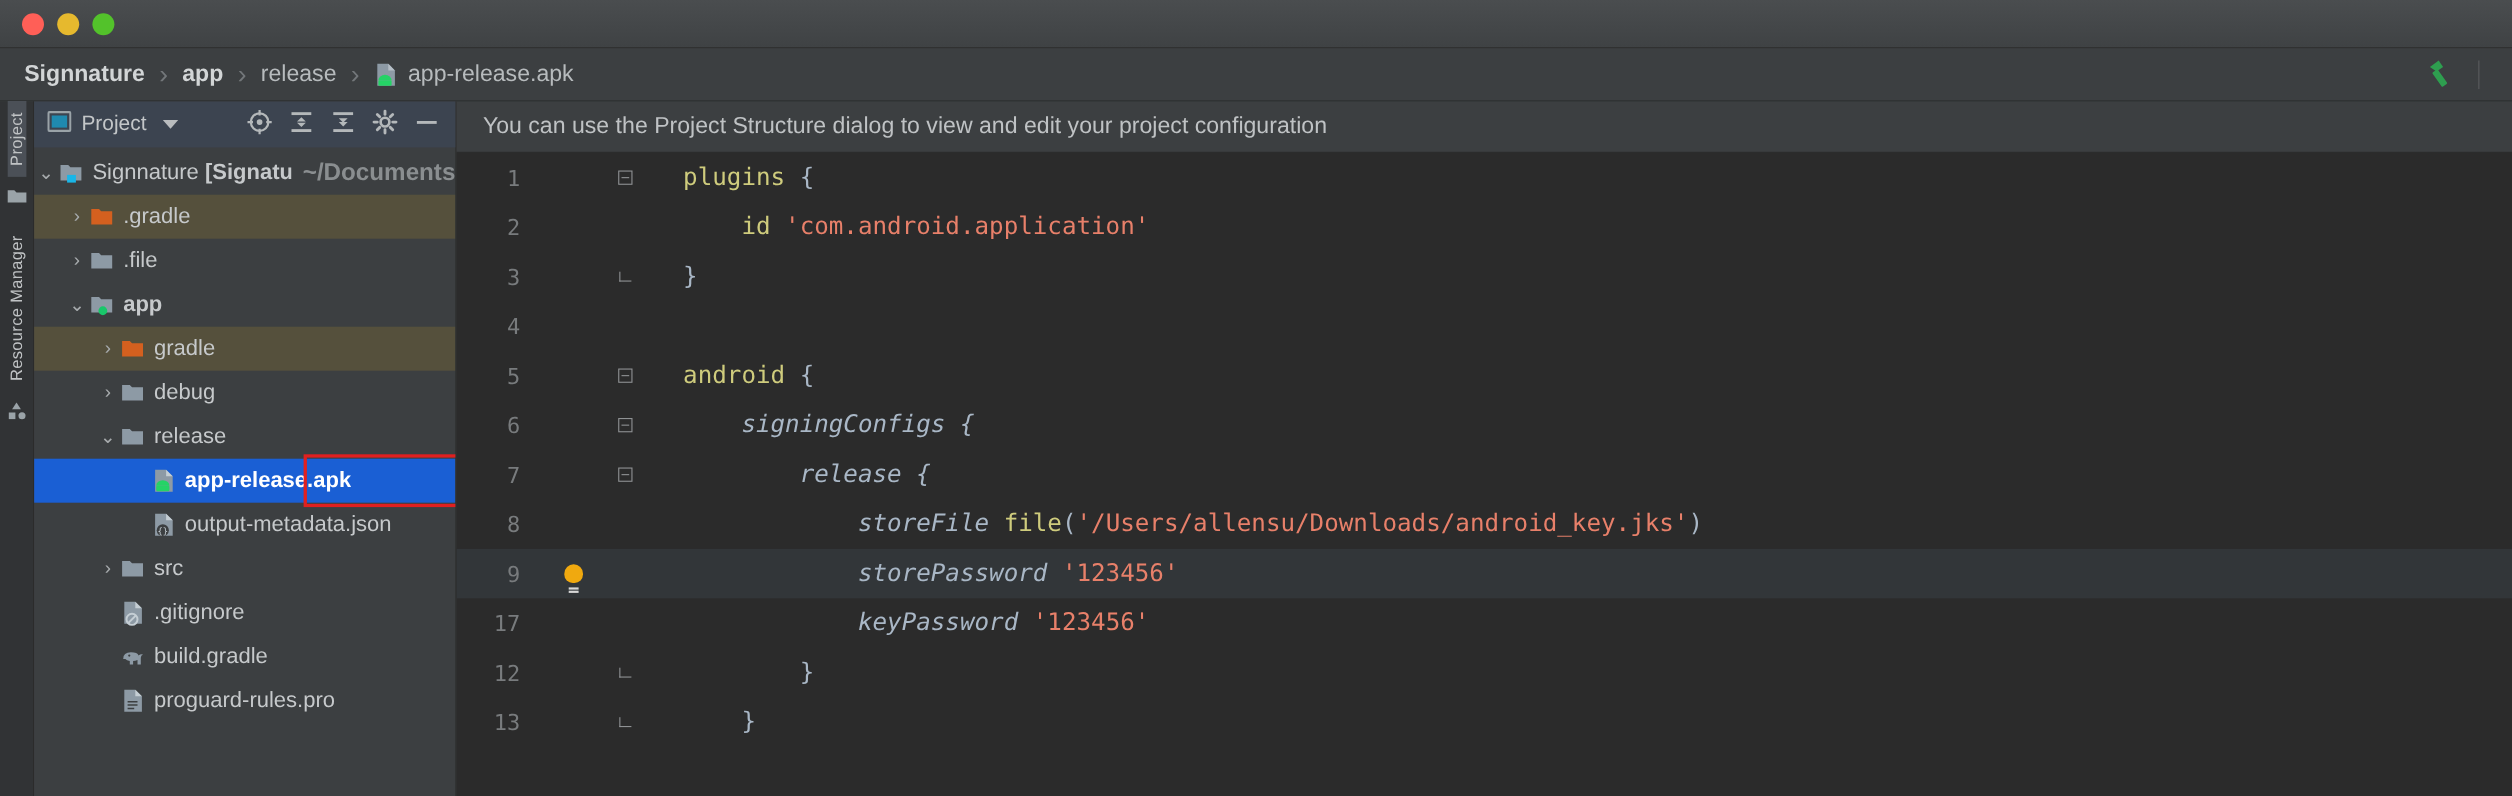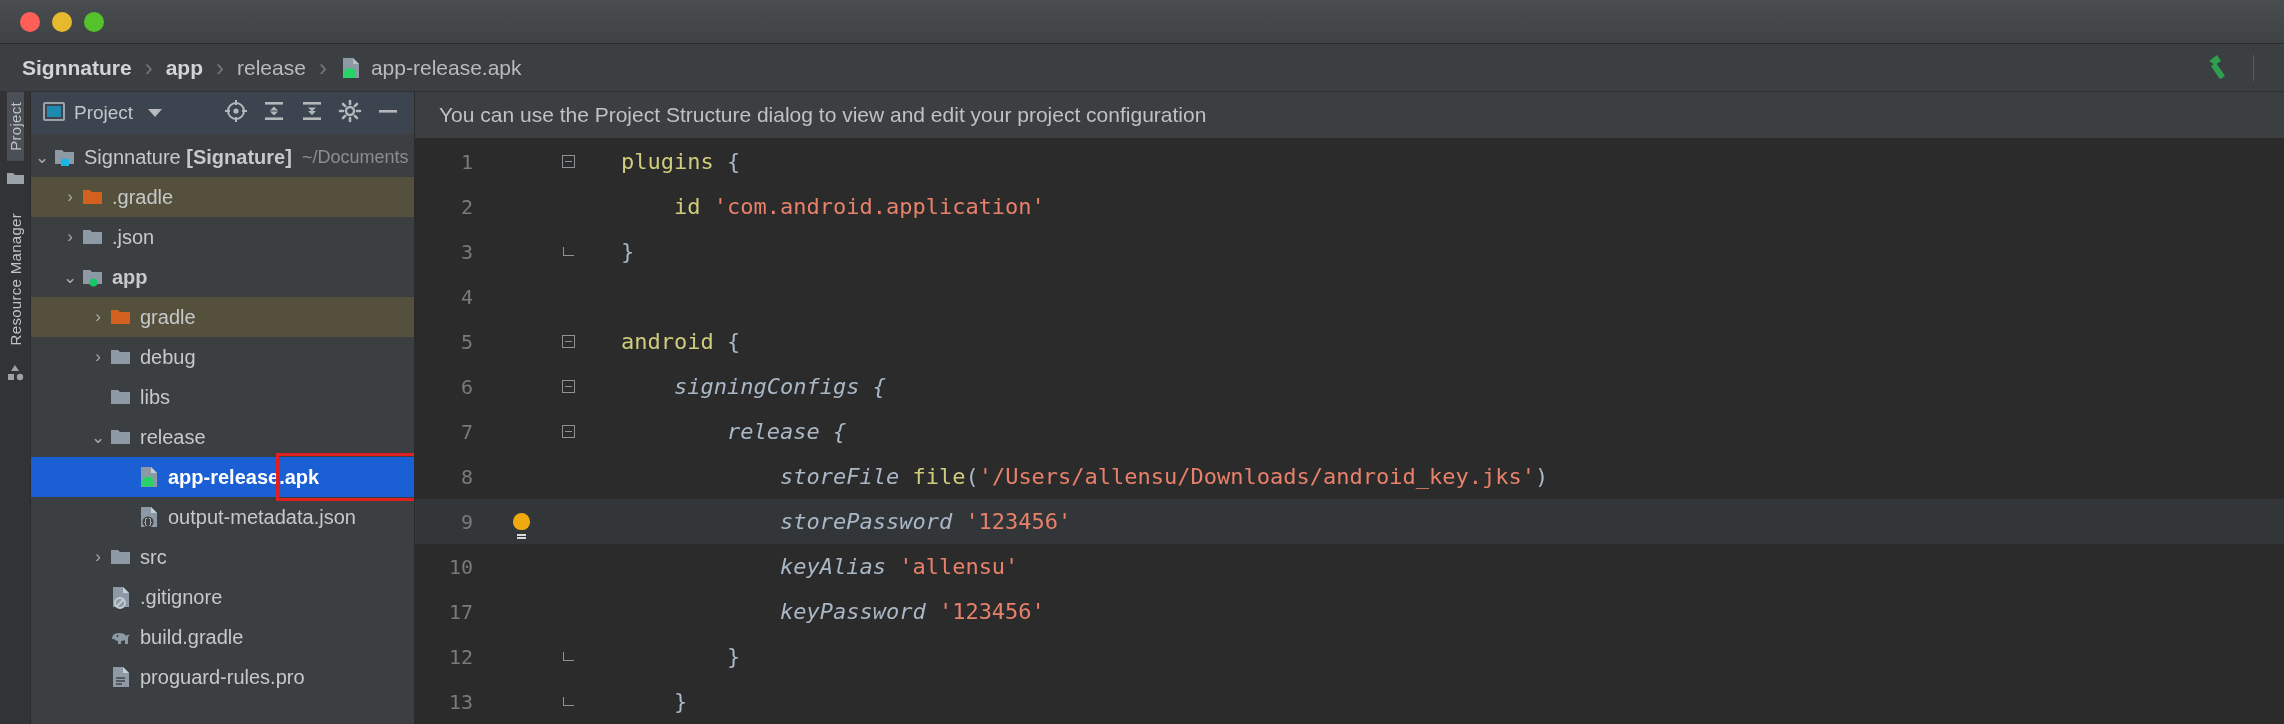--- a/index.html
+++ b/index.html
@@ -114,21 +114,21 @@
   }
   .tree-row.hl-olive { background: #55503c; }
   .tree-row.selected { background: #1a5fd4; color: #ffffff; }
   .arrow {
     width: 22px; text-align: center; color: #a7abad;
     font-size: 17px; flex: none;
   }
   .row-icon { width: 24px; flex: none; display: flex; justify-content: center; margin-right: 7px;}
   .row-label { overflow: hidden; text-overflow: clip; }
   .row-label.bold { font-weight: bold; }
-  .row-sub { color: #8a8e90; font-size: 18px; margin-left: 10px; }
+  .row-sub { color: #8a8e90; font-size: 22px; margin-left: 10px; font-weight: bold; }
   .sel-outline {
     position: absolute;
     border: 3px solid #e02020;
     left: 245px; top: -4px; width: 420px; height: 48px;
     pointer-events: none; z-index: 5;
   }
 
   
   .editor-area { flex: 1; display: flex; flex-direction: column; min-width: 0; background: #2b2b2b; }
   .notif-bar {
@@ -336,21 +336,21 @@
         <span class="row-label">.gradle</span>
       </div>
 
       <div class="tree-row" style="padding-left:28px">
         <span class="arrow">›</span>
         <span class="row-icon">
           <svg width="22" height="19" viewBox="0 0 22 19">
             <path d="M1 2 h7 l2 2 h10 v12 h-19 z" fill="#8d9aa5"></path>
           </svg>
         </span>
-        <span class="row-label">.json</span>
+        <span class="row-label">.file</span>
       </div>
 
       <div class="tree-row" style="padding-left:28px">
         <span class="arrow">⌄</span>
         <span class="row-icon">
           <svg width="22" height="19" viewBox="0 0 22 19">
             <path d="M1 2 h7 l2 2 h10 v12 h-19 z" fill="#8d9aa5"></path>
             <circle cx="11.5" cy="14.5" r="4" fill="#19c76a"></circle>
           </svg>
         </span>
@@ -370,29 +370,20 @@
       <div class="tree-row" style="padding-left:56px">
         <span class="arrow">›</span>
         <span class="row-icon">
           <svg width="22" height="19" viewBox="0 0 22 19">
             <path d="M1 2 h7 l2 2 h10 v12 h-19 z" fill="#8d9aa5"></path>
           </svg>
         </span>
         <span class="row-label">debug</span>
       </div>
 
-      <div class="tree-row" style="padding-left:56px">
-        <span class="arrow"></span>
-        <span class="row-icon">
-          <svg width="22" height="19" viewBox="0 0 22 19">
-            <path d="M1 2 h7 l2 2 h10 v12 h-19 z" fill="#8d9aa5"></path>
-          </svg>
-        </span>
-        <span class="row-label">libs</span>
-      </div>
 
       <div class="tree-row" style="padding-left:56px">
         <span class="arrow">⌄</span>
         <span class="row-icon">
           <svg width="22" height="19" viewBox="0 0 22 19">
             <path d="M1 2 h7 l2 2 h10 v12 h-19 z" fill="#8d9aa5"></path>
           </svg>
         </span>
         <span class="row-label">release</span>
       </div>
@@ -543,26 +534,20 @@
           </div>
           <div class="code-line caret">
             <span class="gutter-num">9</span>
             <span class="gutter-icons">
               <span class="bulb"></span>
             </span>
             <span class="fold-col"></span>
             <span class="code-text"><span class="ident">            storePassword </span><span class="str">'123456'</span></span>
           </div>
           <div class="code-line">
-            <span class="gutter-num">10</span>
-            <span class="gutter-icons"></span>
-            <span class="fold-col"></span>
-            <span class="code-text"><span class="ident">            keyAlias </span><span class="str">'allensu'</span></span>
-          </div>
-          <div class="code-line">
             <span class="gutter-num">17</span>
             <span class="gutter-icons"></span>
             <span class="fold-col"></span>
             <span class="code-text"><span class="ident">            keyPassword </span><span class="str">'123456'</span></span>
           </div>
           <div class="code-line">
             <span class="gutter-num">12</span>
             <span class="gutter-icons"></span>
             <span class="fold-col">
               <span class="fold-end"></span>

